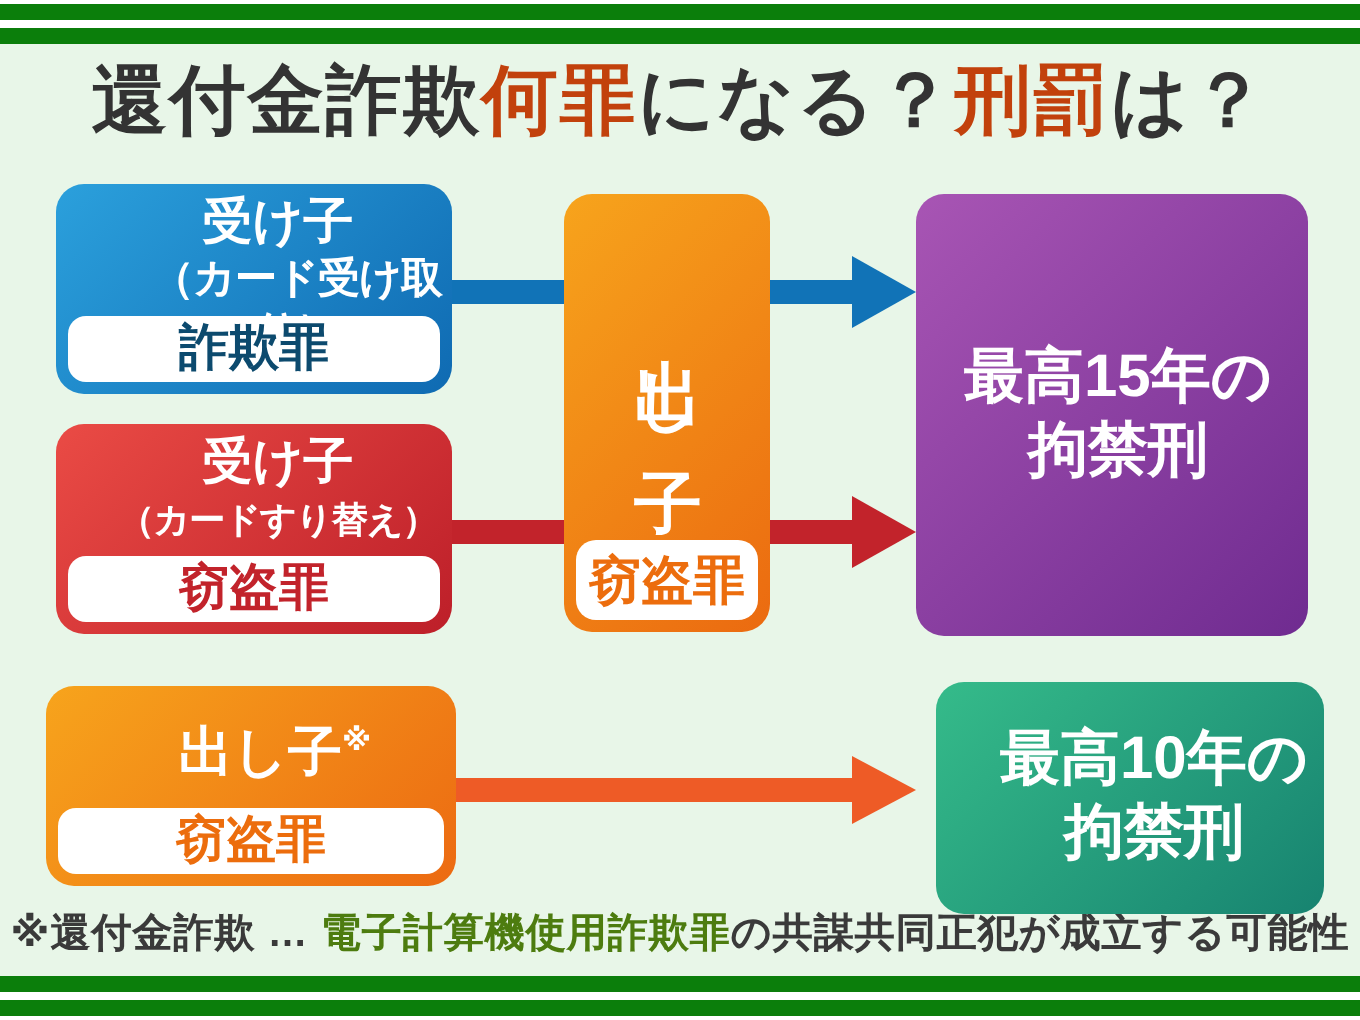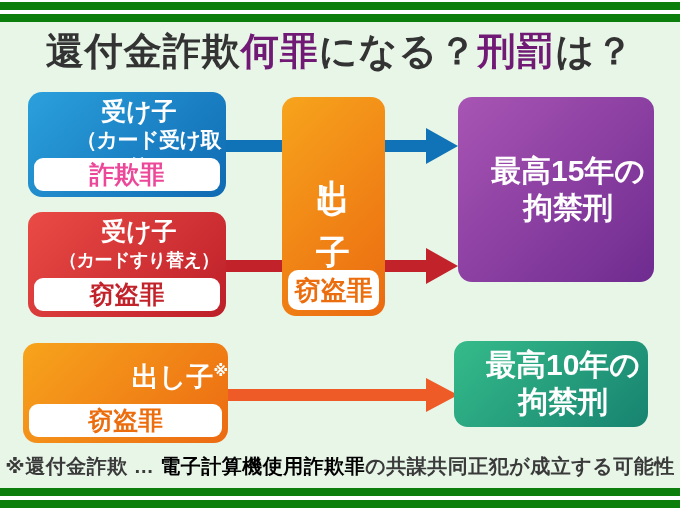--- a/index.html
+++ b/index.html
@@ -18,65 +18,65 @@
     position:absolute; left:0; bottom:0; width:680px; height:22px;
     background:linear-gradient(to bottom,
       #0b7e0b 0 8px, #ffffff 8px 12px, #0b7e0b 12px 20px, #ffffff 20px 22px);
   }
   
   .title{
     position:absolute; top:26px; left:0; width:680px; text-align:center;
     font-size:38px; line-height:50px; font-weight:800; letter-spacing:1px;
     color:#333333; white-space:nowrap;
   }
-  .title .accent{color:#701a75;}
+  .title .accent{color:#c2410c;}
   
   .box{position:absolute; border-radius:14px; z-index:2; box-sizing:border-box;padding-left:24px;}
   .crime-label{
     position:absolute; left:6px; right:6px; bottom:6px;
     background:#ffffff; border-radius:9px; text-align:center; font-weight:800;
   }
   .role-head{color:#ffffff; font-weight:800; text-align:center;}
   
   .box-blue{left:28px; top:92px; width:198px; height:105px;
     background:linear-gradient(135deg,#2ba0dc 0%,#0f6ab2 100%);}
   .box-blue .l1{font-size:25px; line-height:31px; padding-top:4px;}
   .box-blue .l2{font-size:21px; line-height:26px; letter-spacing:-0.5px;margin-left:19px;}
-  .box-blue .crime-label{height:33px; line-height:33px; font-size:25px; color:#ec4899;}
+  .box-blue .crime-label{height:33px; line-height:33px; font-size:25px; color:#0c4a6e;}
   
   .box-red{left:28px; top:212px; width:198px; height:105px;
     background:linear-gradient(135deg,#ea4b45 0%,#bd1f29 100%);}
   .box-red .l1{font-size:25px; line-height:31px; padding-top:4px;}
   .box-red .l2{font-size:18px; line-height:26px; letter-spacing:-0.5px;}
   .box-red .crime-label{height:33px; line-height:33px; font-size:25px; color:#c2232b;}
   
   .box-center{left:282px; top:97px; width:103px; height:219px;
     background:linear-gradient(135deg,#f7a41c 0%,#eb6a10 100%);}
   .vertical-role{
     position:absolute; top:12px; left:0; right:0; bottom:56px;
     display:flex; align-items:center; justify-content:center;
     writing-mode:vertical-rl; text-orientation:upright;
     color:#ffffff; font-size:34px; font-weight:800; letter-spacing:9px;
   }
   .box-center .crime-label{height:40px; line-height:40px; font-size:26px;
     color:#ec6d0d; border-radius:10px;}
   
-  .box-purple{left:458px; top:97px; width:196px; height:185px;
+  .box-purple{left:458px; top:97px; width:196px; height:221px;
     background:linear-gradient(135deg,#a855b4 0%,#6f2b90 100%);
-    display:flex; align-items:center; justify-content:center;}
+    display:flex; align-items:center; }
   .box-purple .lines{color:#ffffff; font-weight:800; font-size:30px;
     line-height:1.22; text-align:center;}
   
   .box-orange{left:23px; top:343px; width:205px; height:100px;
     background:linear-gradient(135deg,#f7a41c 0%,#ec6a12 100%);}
-  .box-orange .l1{font-size:27px; line-height:56px;text-align:right;}
+  .box-orange .l1{font-size:27px; line-height:56px;}
   .box-orange sup{font-size:15px; vertical-align:super;}
   .box-orange .crime-label{height:33px; line-height:33px; font-size:25px; color:#ec6d0d;}
   
-  .box-teal{left:454px; top:341px; width:194px; height:86px;
+  .box-teal{left:468px; top:341px; width:194px; height:116px;
     background:linear-gradient(135deg,#35bb8a 0%,#178370 100%);
     display:flex; align-items:center; justify-content:center;}
   .box-teal .lines{color:#ffffff; font-weight:800; font-size:30px;
     line-height:1.22; text-align:center;}
   
   .arrow-line{position:absolute; height:12px; z-index:1;}
   .arrow-head{position:absolute; width:0; height:0; z-index:1;
     border-top:18px solid transparent; border-bottom:18px solid transparent;}
   .a-blue-line{left:224px; top:140px; width:204px; background:#1173b7;}
   .a-blue-head{left:426px; top:128px; border-left:32px solid #1173b7;}
@@ -84,21 +84,21 @@
   .a-red-head{left:426px; top:248px; border-left:32px solid #c2232b;}
   .a-orange-line{left:226px; top:389px; width:202px; background:#ee5b26;}
   .a-orange-head{left:426px; top:378px; border-top-width:17px; border-bottom-width:17px;
     border-left:32px solid #ee5b26;}
   
   .footnote{
     position:absolute; top:453px; left:0; width:680px; text-align:center;
     font-size:20px; font-weight:700; color:#3a3a3a; letter-spacing:0.5px;
     white-space:nowrap;
   }
-  .footnote .accent{color:#000000;}
+  .footnote .accent{color:#4d7c0f;}
 </style>
 </head>
 <body>
 
 <div class="canvas">
 
   <div class="frame-top"></div>
   <div class="frame-bottom"></div>
 
   <div class="title">

